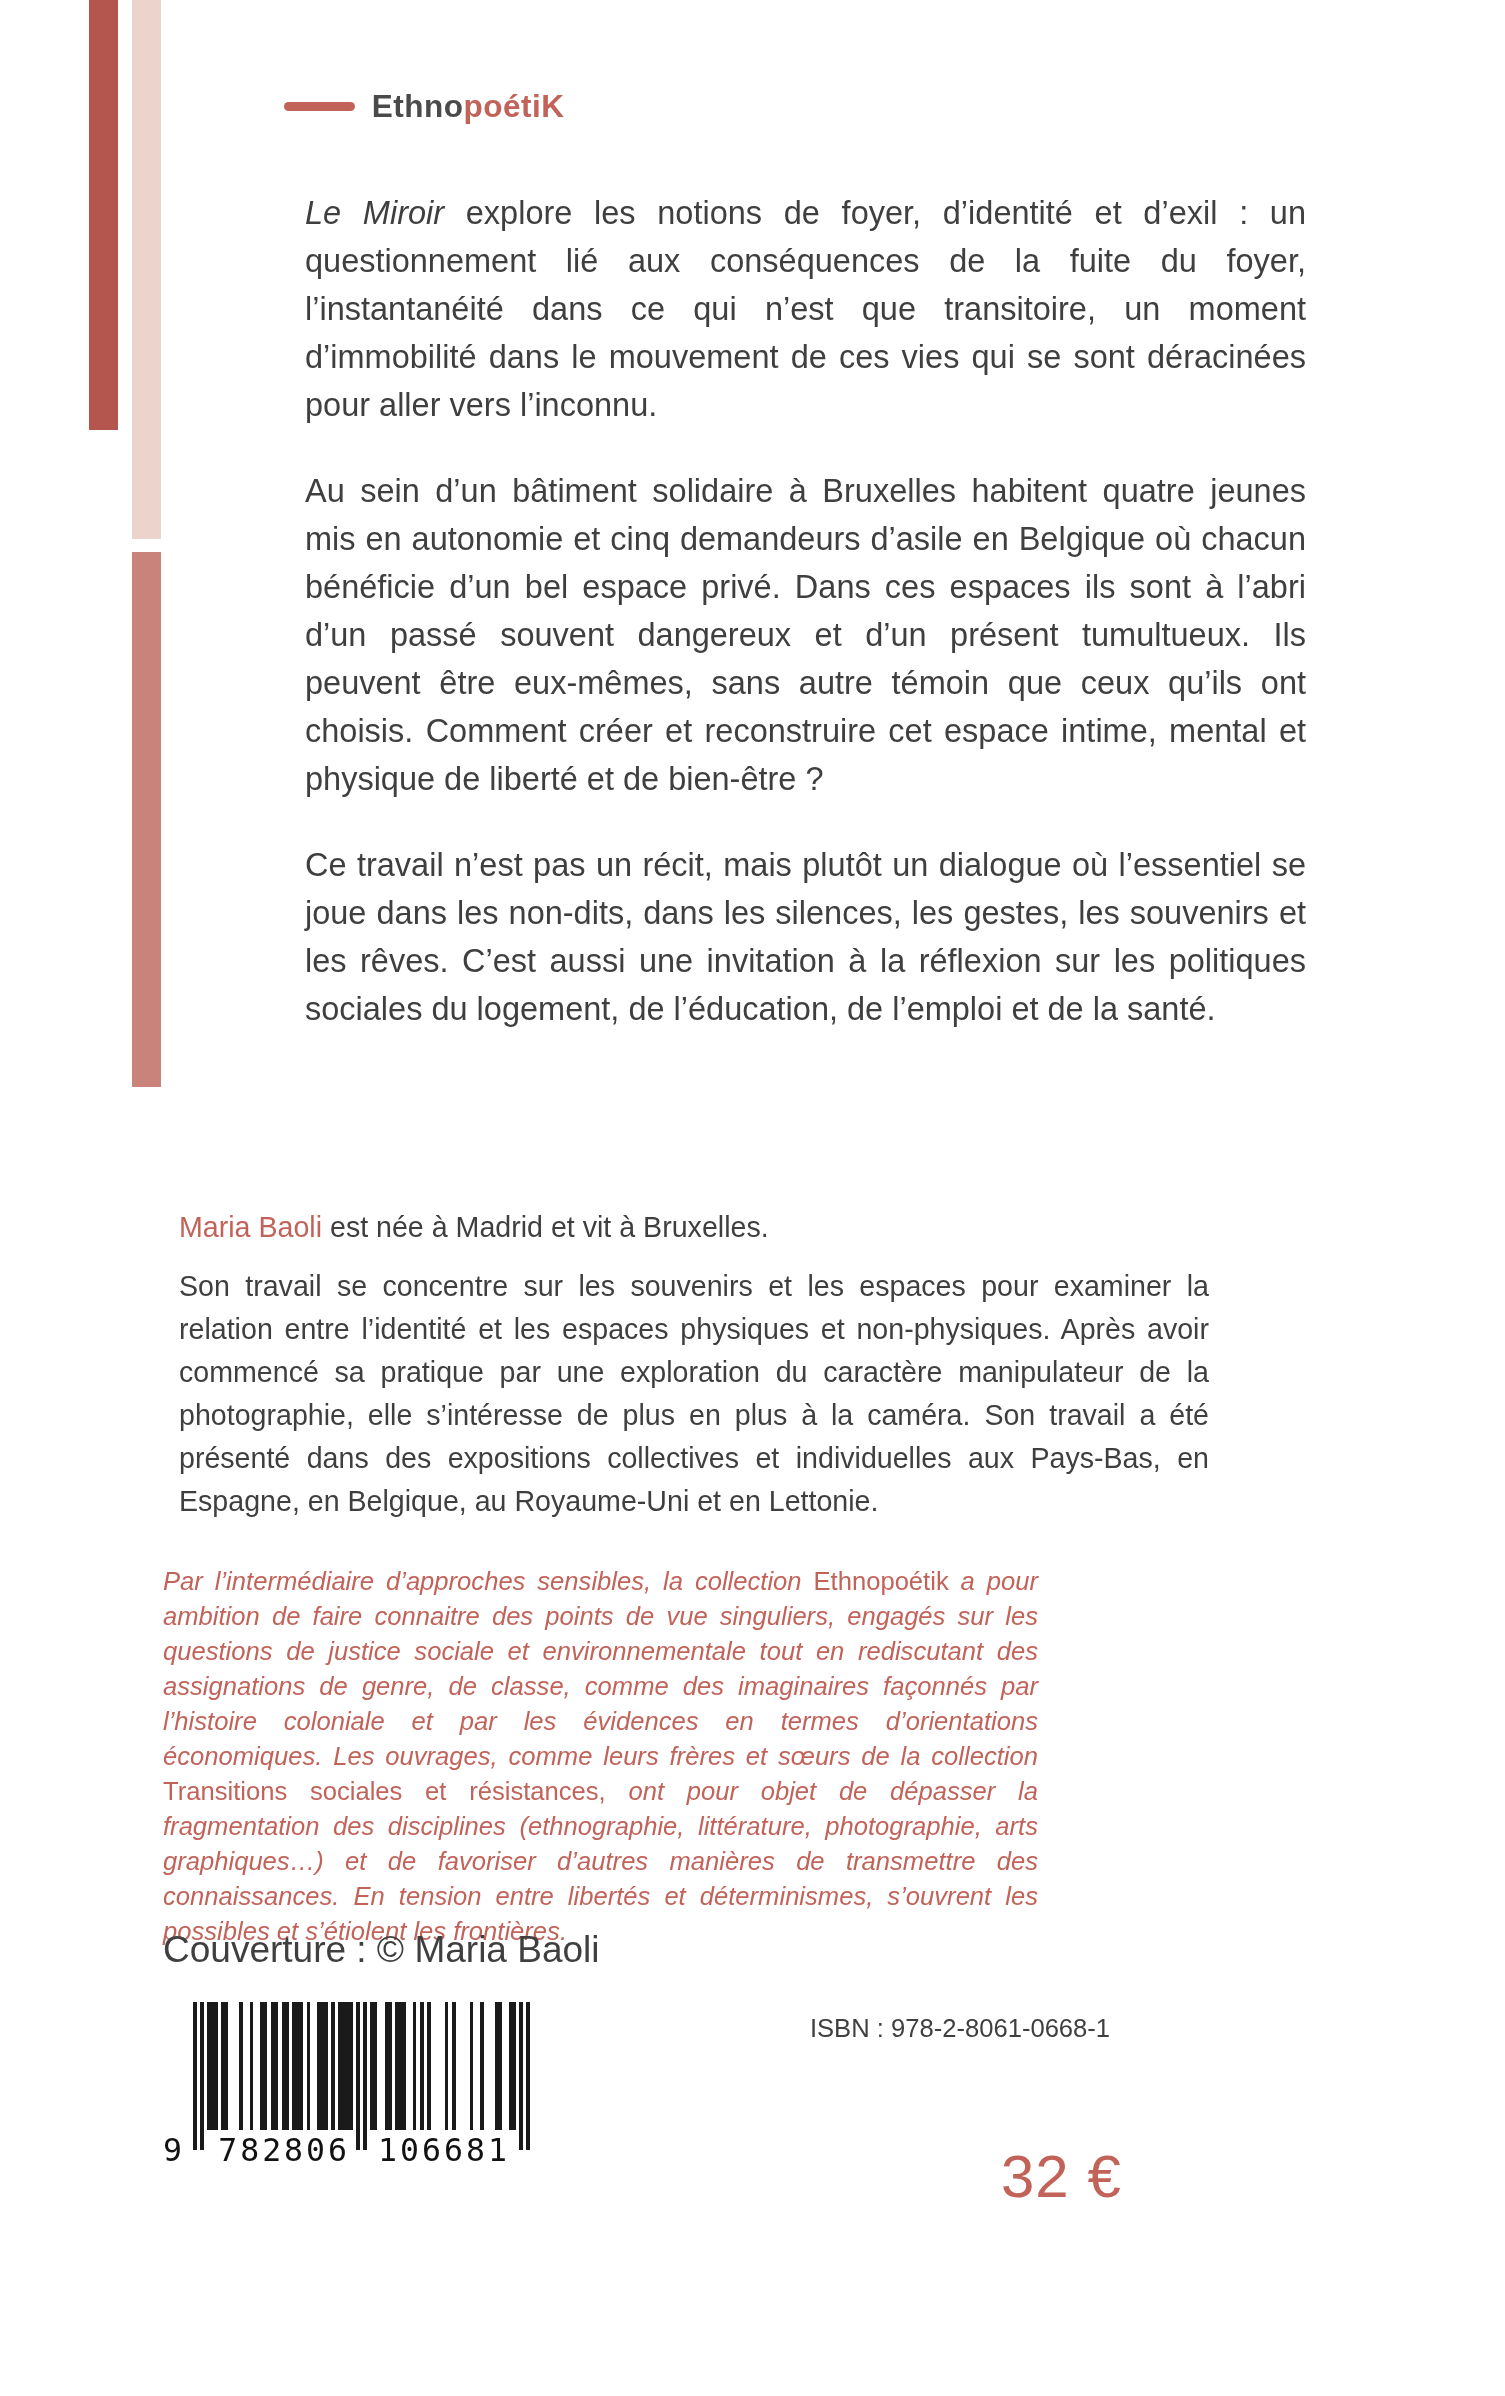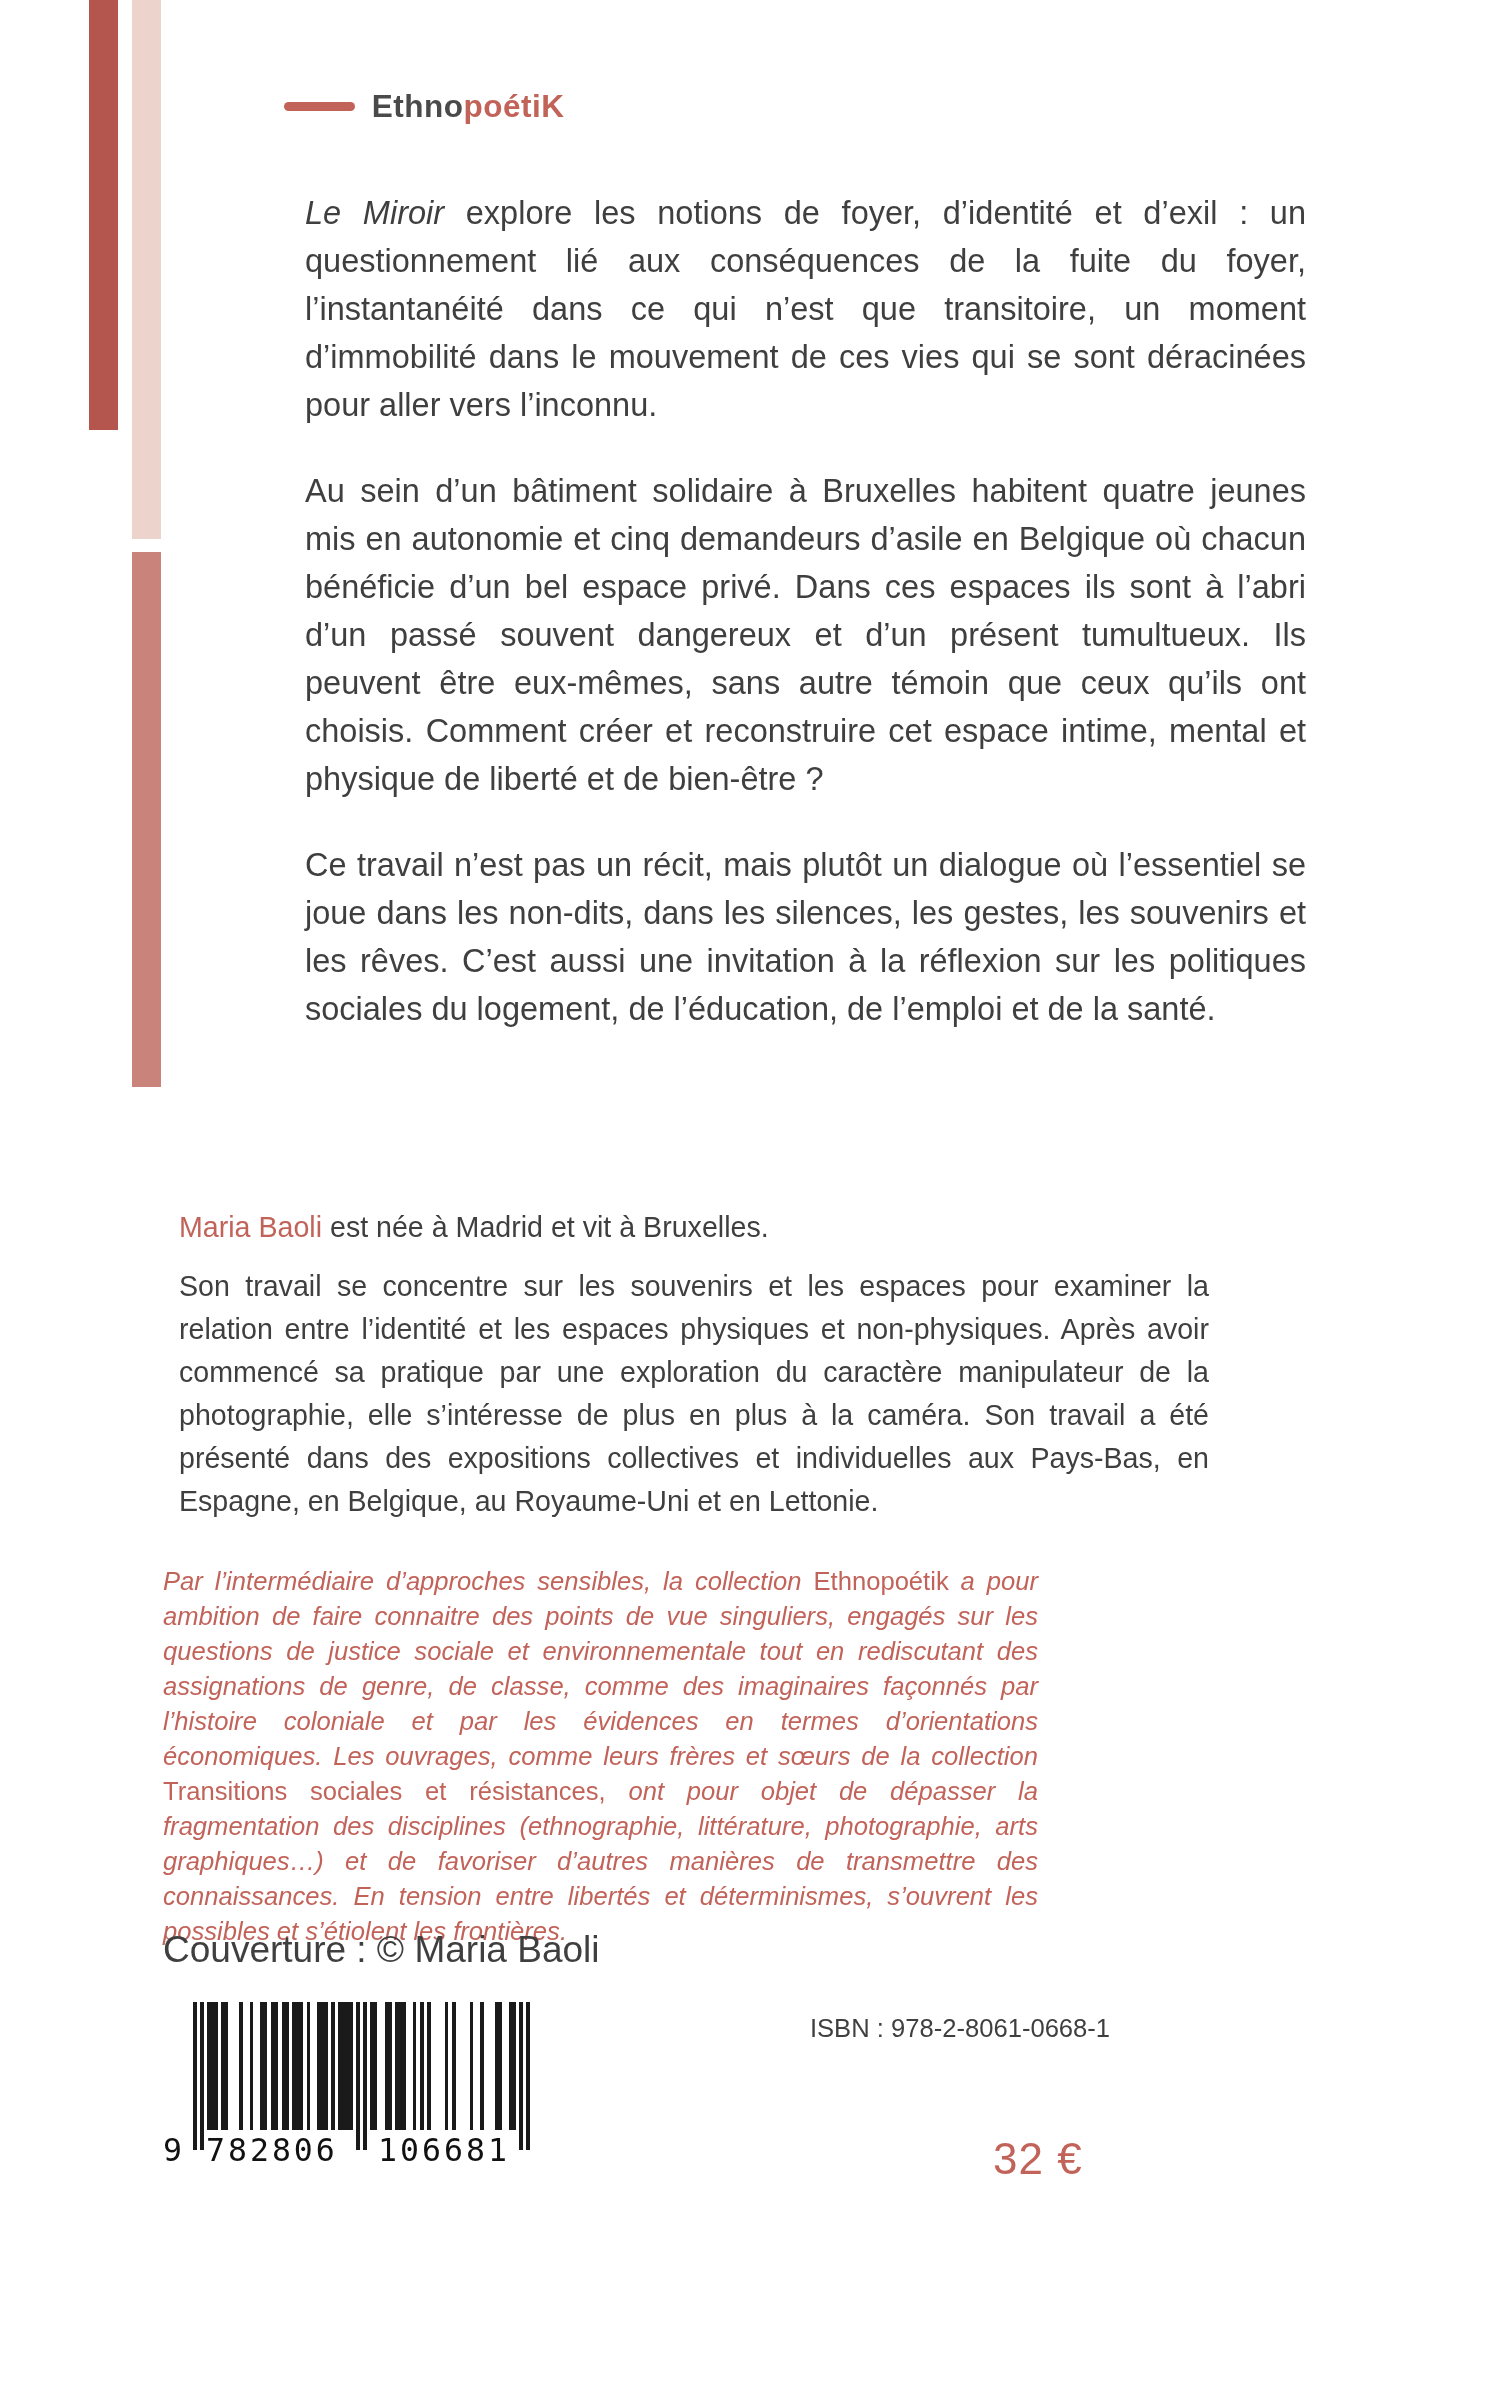--- a/index.html
+++ b/index.html
@@ -47,30 +47,30 @@
   
   .credit { position:absolute; left:163px; top:1929px; margin:0; font-size:37px; }
 
   
   .barcode { position:absolute; left:163px; top:2002px; width:396px; height:177px; }
   .bars { position:absolute; left:29.6px; top:0; }
   .bc-digit { position:absolute; top:130px;
               font-family:"DejaVu Sans Mono","Liberation Mono",monospace;
               font-size:31.5px; letter-spacing:3px; color:#111; }
   .d-first { left:0; }
-  .d-g1 { left:43px;  width:144px; text-align:left; background:#fff; }
+  .d-g1 { left:43px;  width:144px; text-align:right; background:#fff; }
   .d-g2 { left:209px; width:144px; text-align:center; background:#fff; }
 
   
   .pub-block { position:absolute; left:763px; top:2006px; width:394px;
                text-align:center; font-size:25.6px; line-height:45px; }
   .pub-block p { margin:0;text-align:center; }
 
-  .price { position:absolute; left:985px; top:2126px; margin:8px;
-           font-size:44px; letter-spacing:1px; color:var(--accent,#c2635a); }
+  .price { position:absolute; left:985px; top:2126px; margin:16px;
+           font-size:60px; letter-spacing:1px; color:var(--accent,#c2635a); }
 </style>
 </head>
 <body>
 
 <div class="page">
 
   <div class="stripe s1"></div>
   <div class="stripe s2"></div>
   <div class="stripe s3"></div>
 

